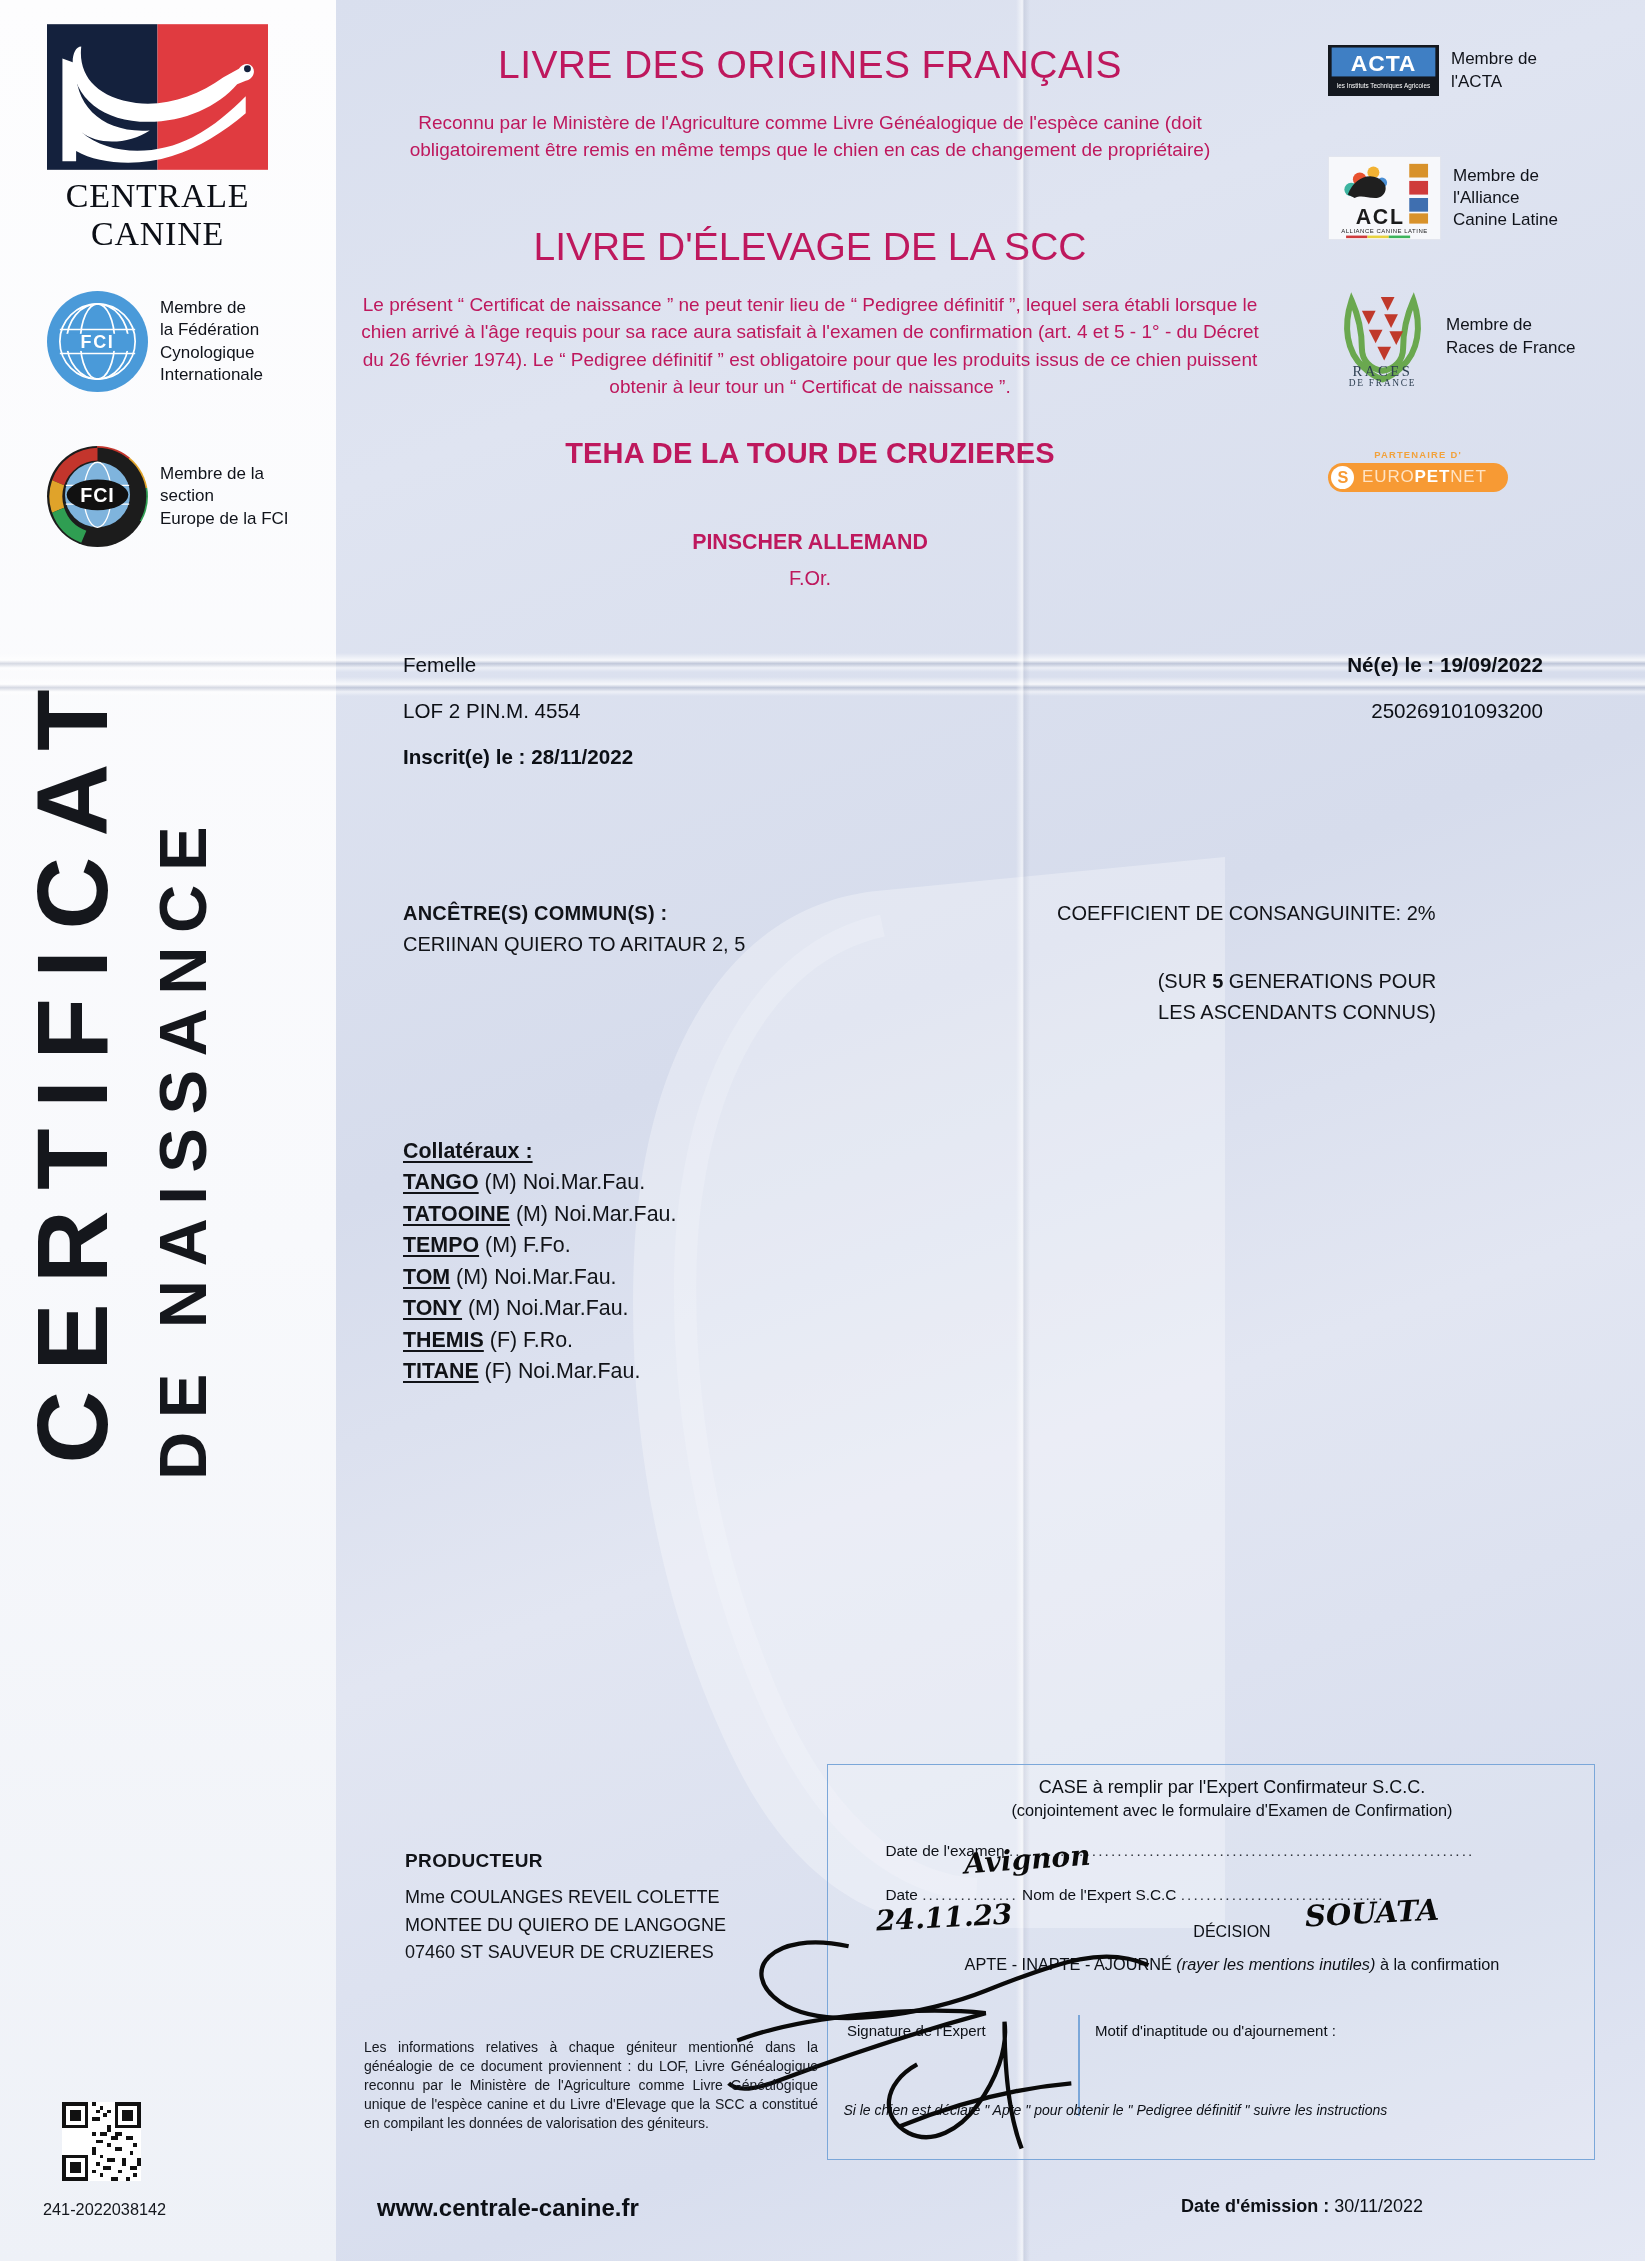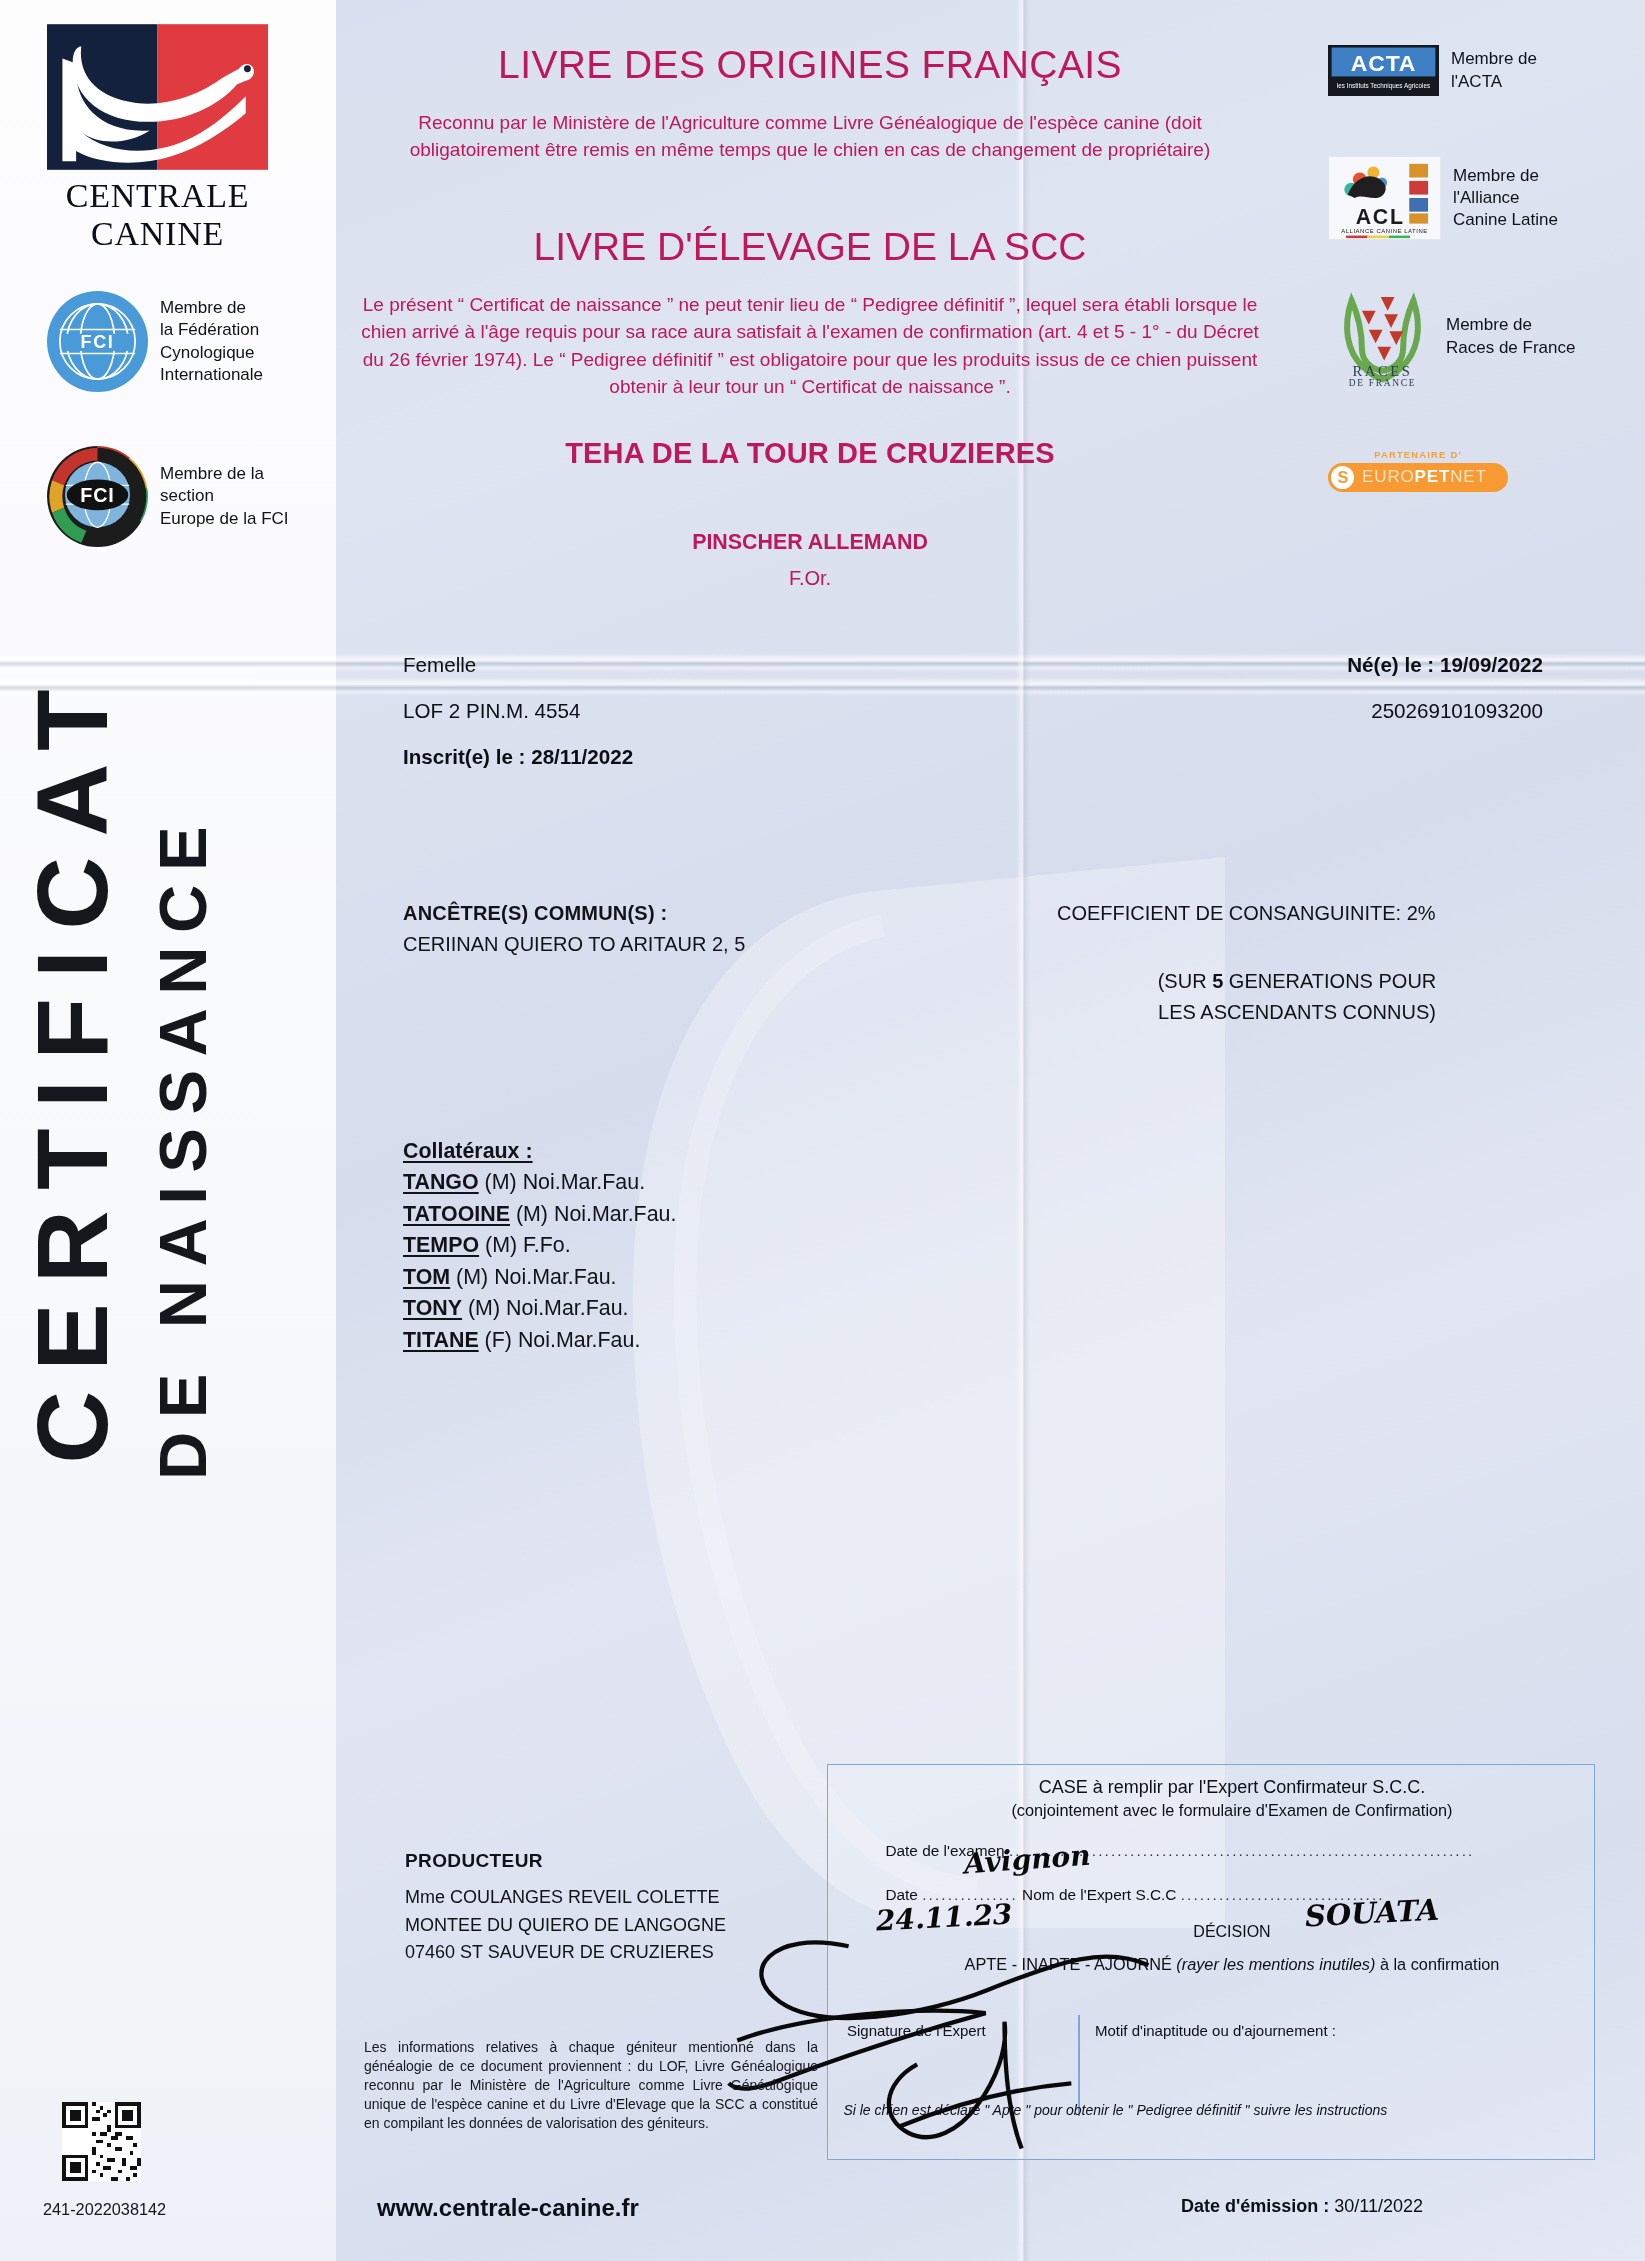--- a/index.html
+++ b/index.html
@@ -346,20 +346,25 @@
       </li>
       <li>
         <span class="nm">TOM</span>
         <span>(M)</span>
         <span>Noi.Mar.Fau.</span>
       </li>
       <li>
         <span class="nm">TONY</span>
         <span>(M)</span>
         <span>Noi.Mar.Fau.</span>
+      </li>
+      <li>
+        <span class="nm">THEMIS</span>
+        <span>(F)</span>
+        <span>F.Ro.</span>
       </li>
       <li>
         <span class="nm">TITANE</span>
         <span>(F)</span>
         <span>Noi.Mar.Fau.</span>
       </li>
     </ul>
   </div>
 
   <div class="prod">

